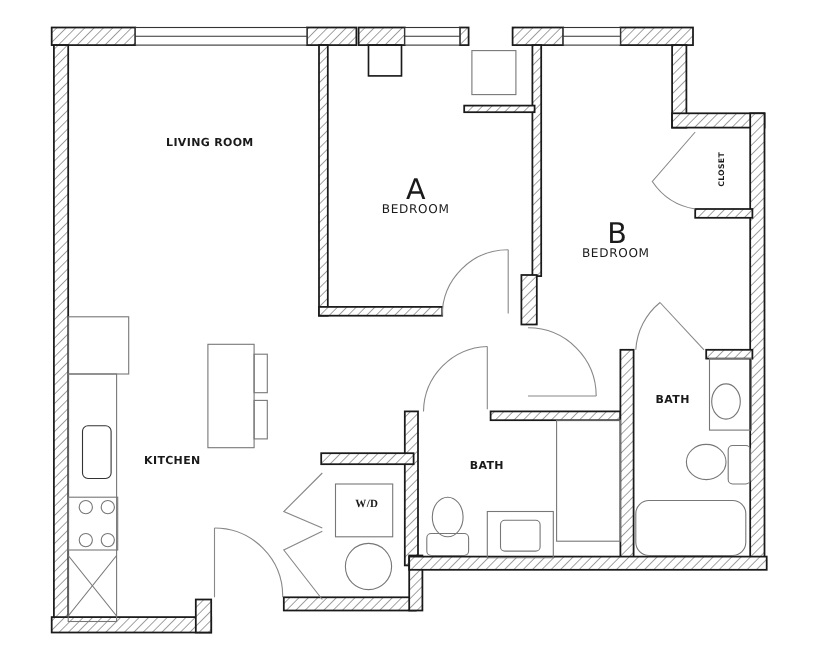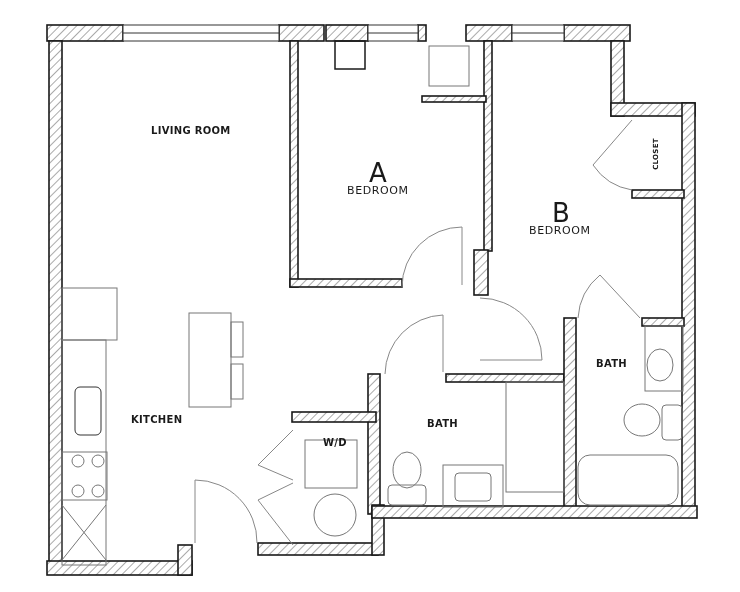--- a/index.html
+++ b/index.html
@@ -124,15 +124,15 @@
   </g>
 </svg>
 
 <div class="label room-small" style="left:127px;top:125px;margin-left:24px;">LIVING ROOM</div>
 <div class="label room-mid" style="left:347px;top:148px;">BEDROOM</div>
 <div class="label room-letter" style="left:369px;top:158px;">A</div>
 <div class="label room-mid" style="left:529px;top:188px;">BEDROOM</div>
 <div class="label room-letter" style="left:552px;top:198px;">B</div>
 <div class="label tiny vert" style="left:640px;top:150px;">CLOSET</div>
 <div class="label room-small" style="left:131px;top:414px;text-align:center;">KITCHEN</div>
-<div class="label room-small" style="left:323px;top:437px;">W/D</div>
+<div class="label room-small" style="left:323px;top:453px;font-family:Liberation Serif, serif;">W/D</div>
 <div class="label room-small" style="left:427px;top:418px;">BATH</div>
 <div class="label room-small" style="left:596px;top:358px;">BATH</div>
 
 </body></html>

